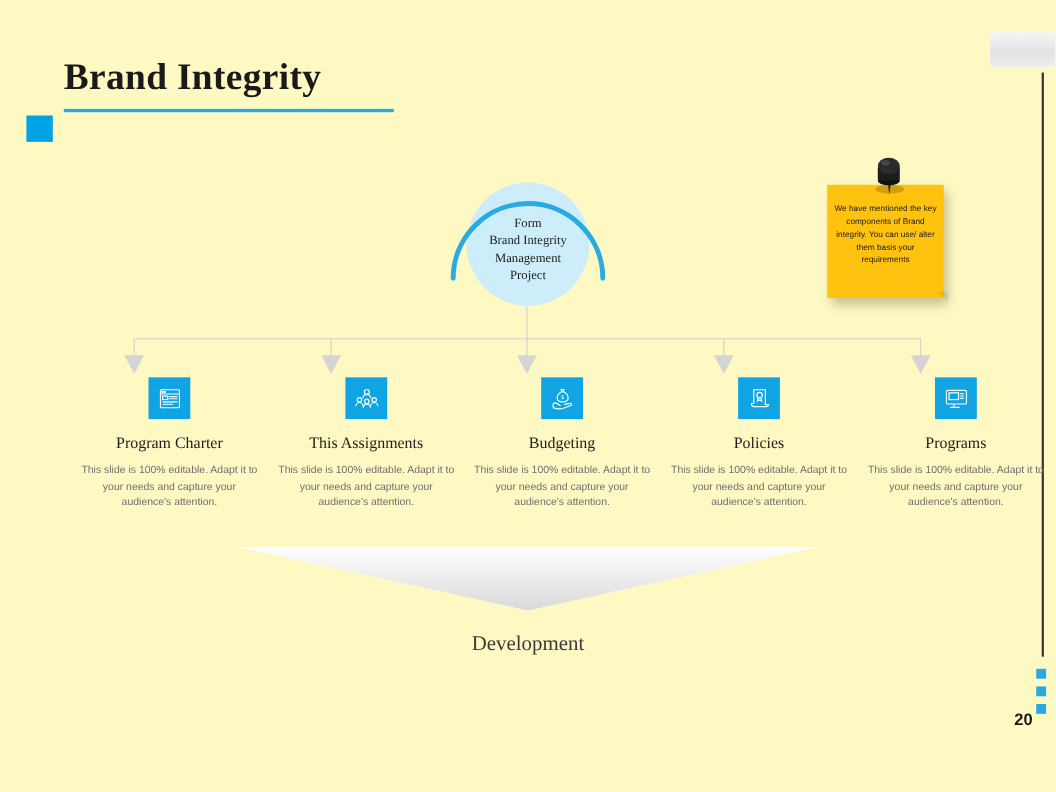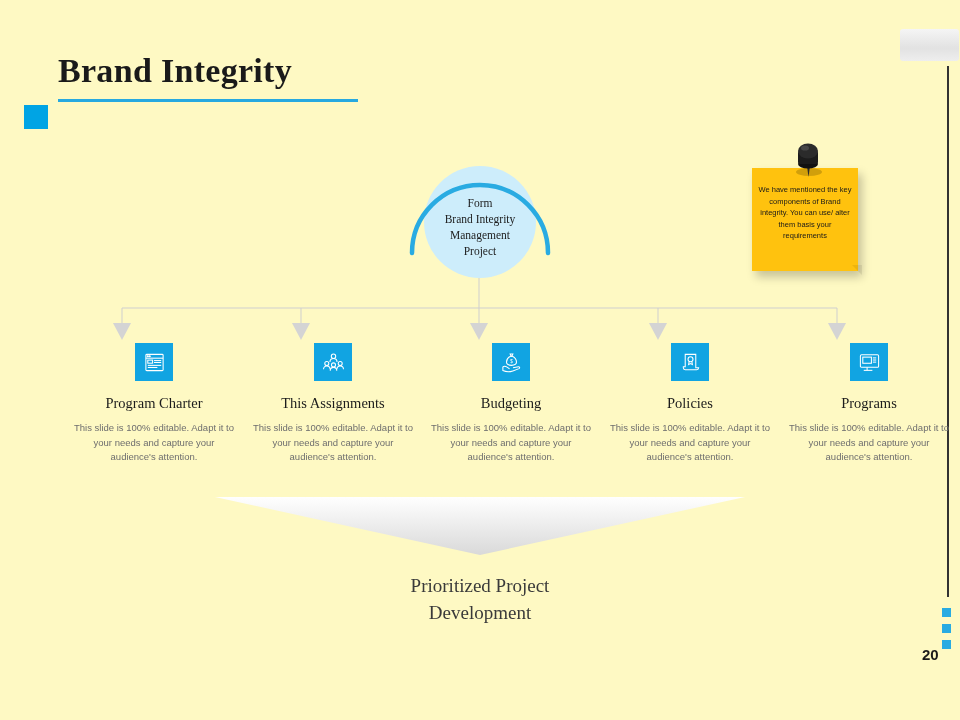--- a/index.html
+++ b/index.html
@@ -376,17 +376,16 @@
     <defs>
       <linearGradient id="chevGrad" x1="0" y1="0" x2="0" y2="1">
         <stop offset="0%" stop-color="#ffffff"></stop>
         <stop offset="100%" stop-color="#d9d9d9"></stop>
       </linearGradient>
     </defs>
     <polygon points="0,0 530,0 265,58" fill="url(#chevGrad)"></polygon>
   </svg>
 
   <div class="bottom-caption">
-    <div>Prioritized Project</div>
     <div>Development</div>
   </div>
 
 </div>
 
 </body></html>

